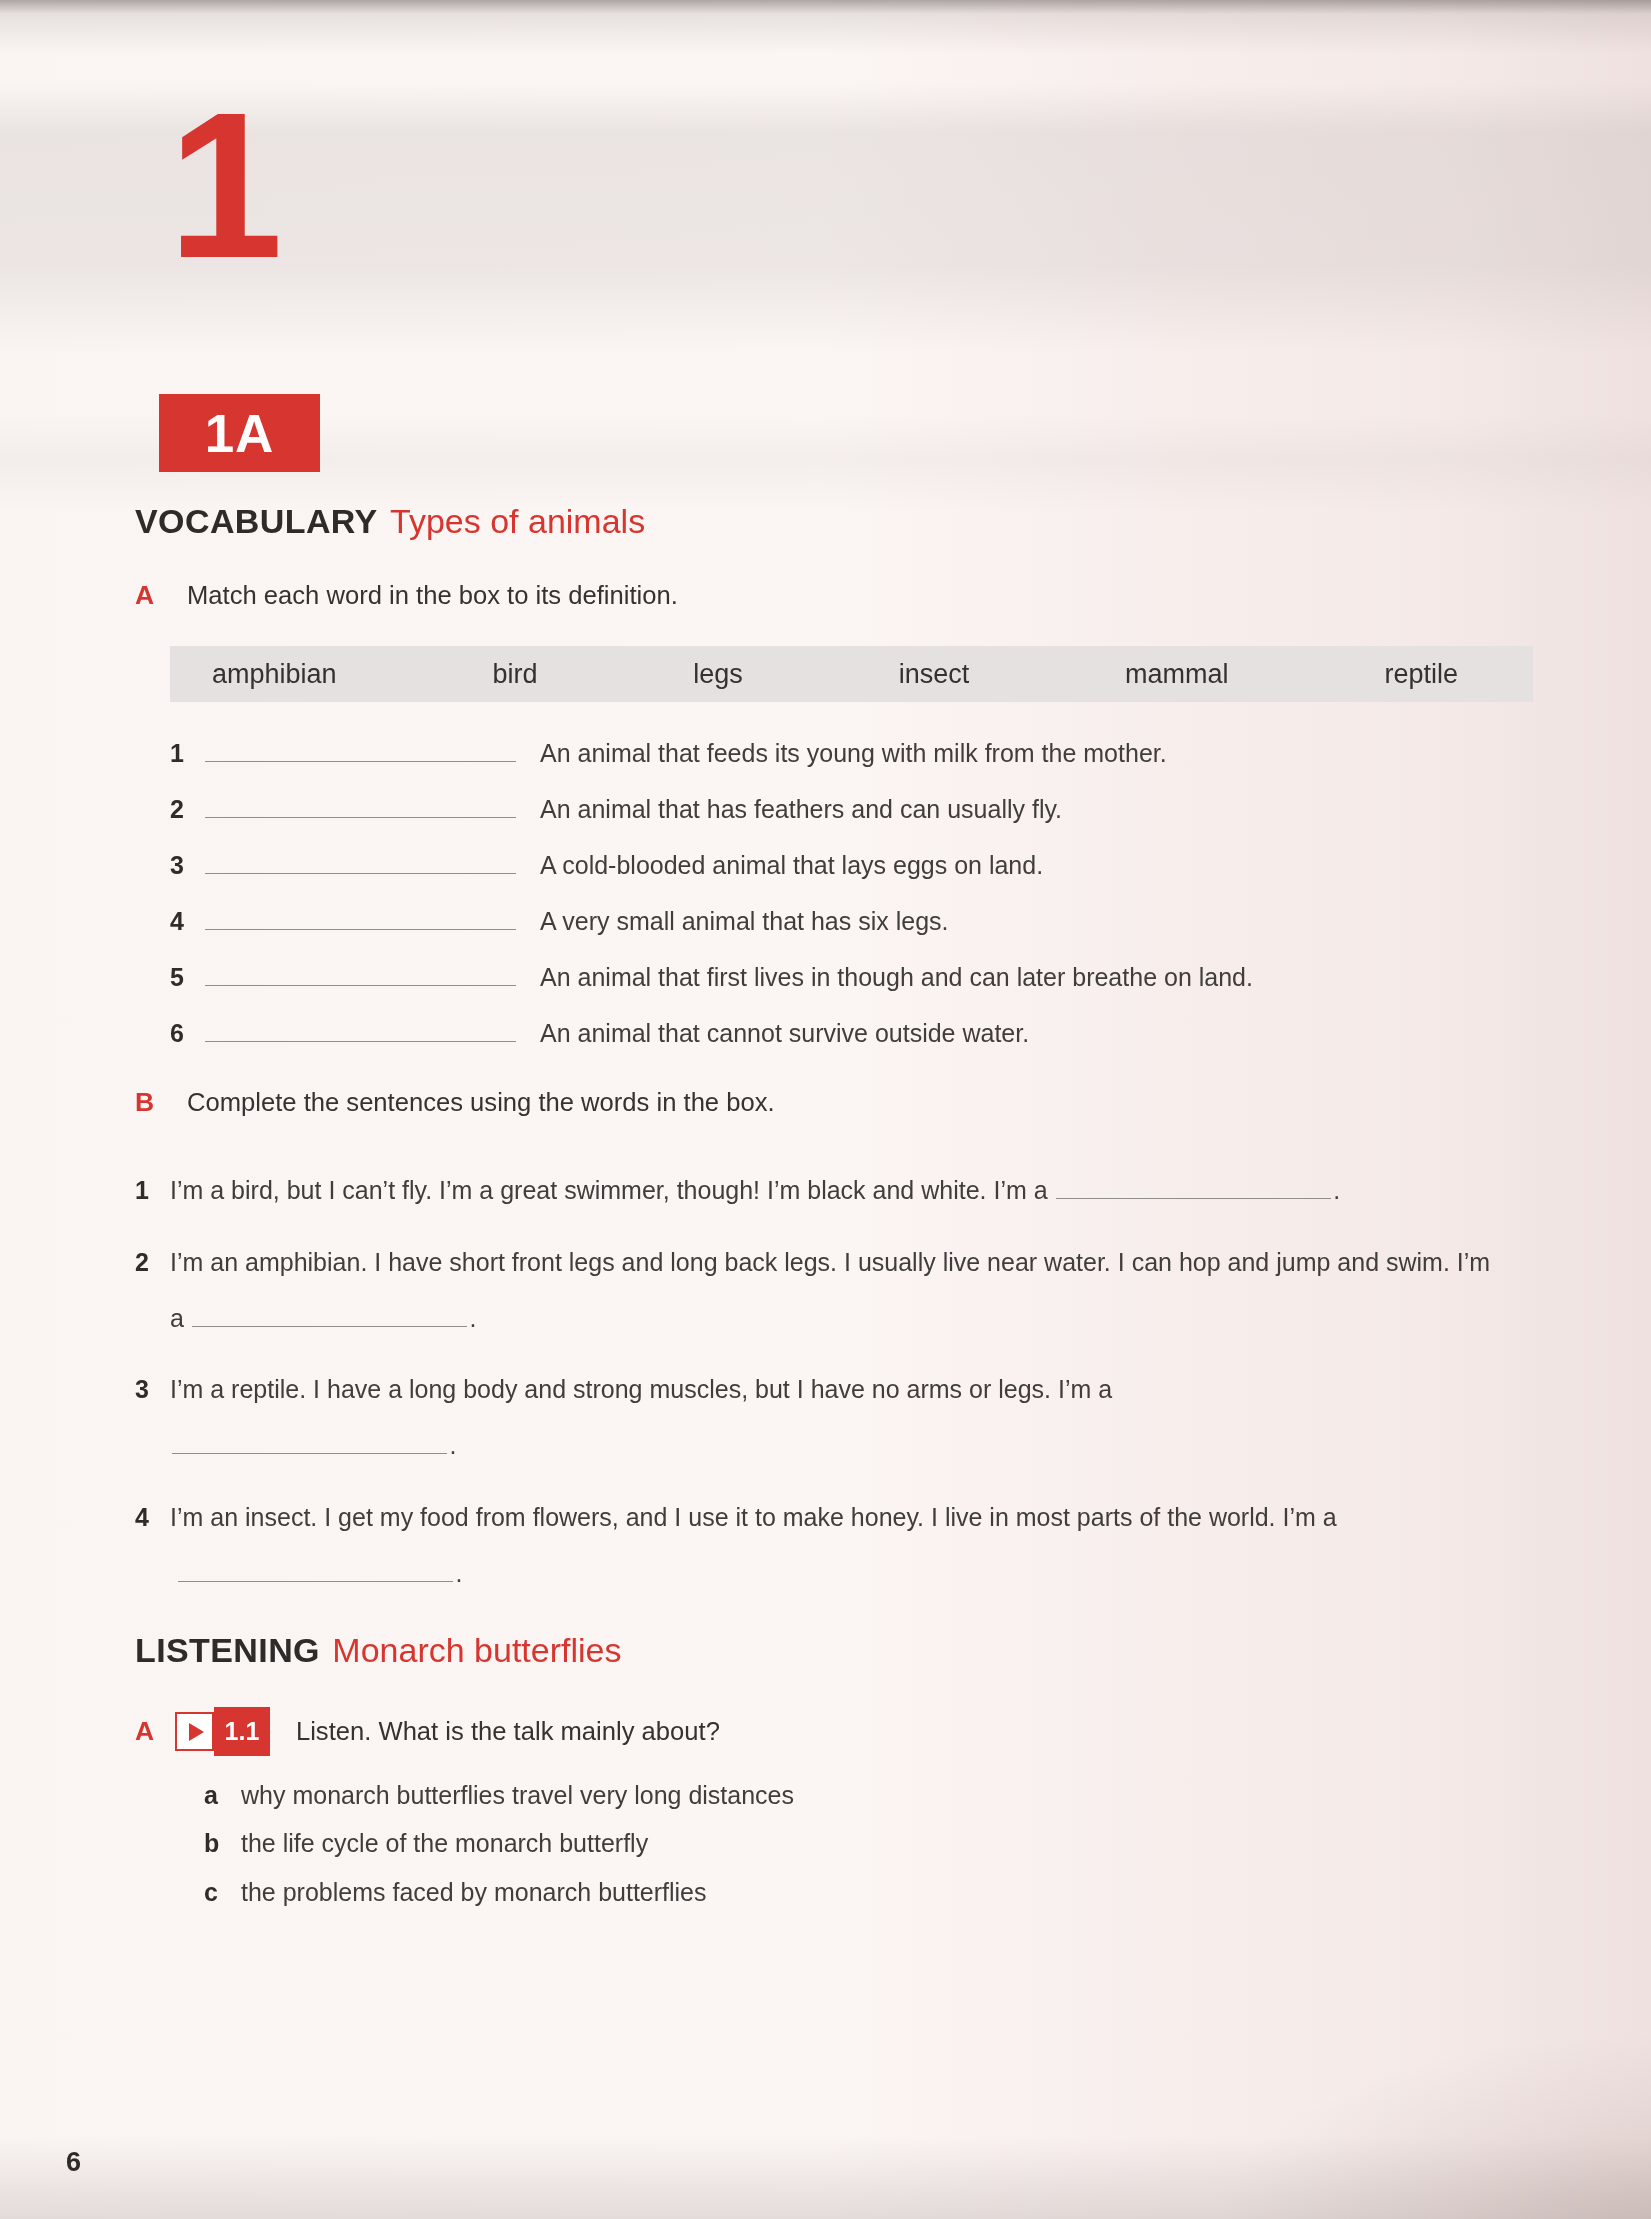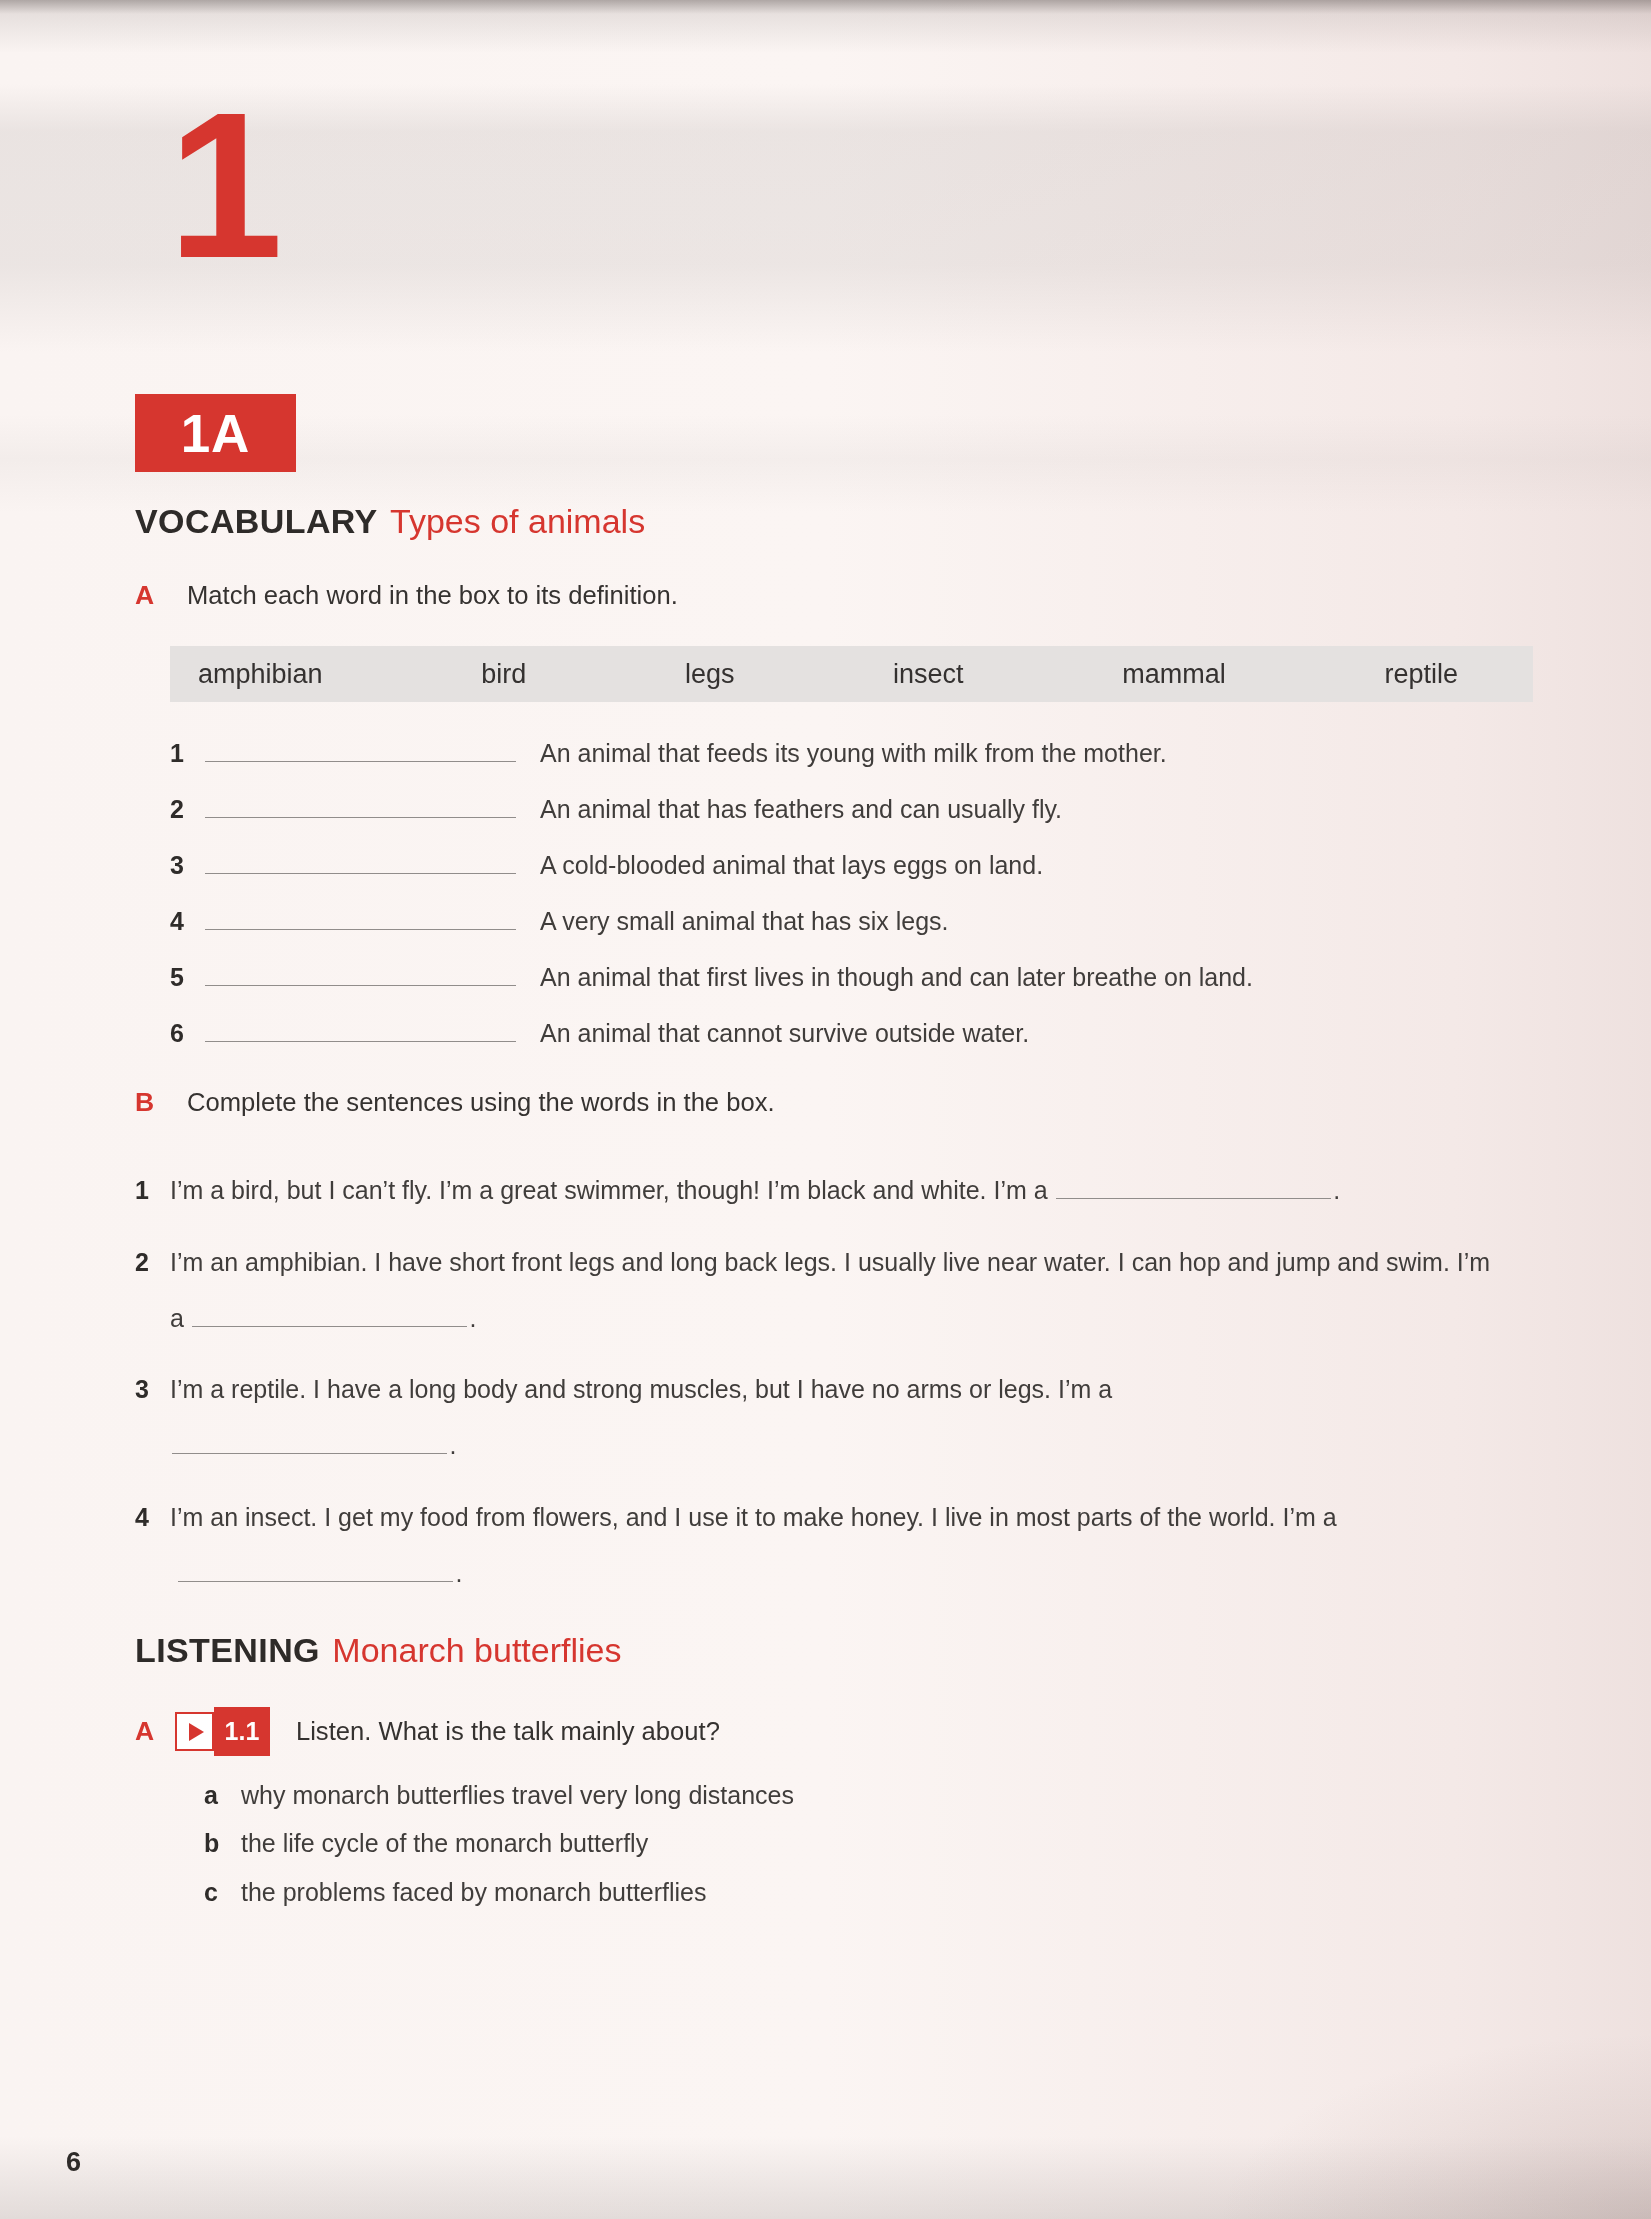--- a/index.html
+++ b/index.html
@@ -51,20 +51,21 @@
     align-items: center;
     justify-content: center;
     margin-top: 115px;
     width: 161px;
     height: 78px;
     background: #d6362f;
     color: #ffffff;
     font-size: 53px;
     font-weight: bold;
     letter-spacing: 0.9px;
+    margin-left: 24px;
   }
 
   .section-heading {
     margin-top: 30px;
     font-size: 34px;
     font-weight: bold;
     color: #2e2b29;
     letter-spacing: 0.4px;
   }
   .section-topic {
@@ -82,21 +83,21 @@
   .word-box {
     margin: 35px 0 0 35px;
     height: 56px;
     background: #e4e1e0;
     display: flex;
     align-items: center;
     justify-content: space-between;
     font-size: 27px;
     color: #343130;
   }
-  .word-box.box-a { width: 1363px; padding: 0 75px 0 28px; }
+  .word-box.box-a { width: 1363px; padding: 0 75px 0 42px; }
   .word-box.box-b { width: 697px; padding: 0 66px 0 49px; }
 
   
   .match-list { margin: 37px 0 0 35px; font-size: 25px; }
   .match-row { display: flex; align-items: baseline; margin-bottom: 27px; }
   .match-row .row-num { width: 35px; flex: 0 0 35px; font-weight: bold; color: #2f2c2a; }
   .blank-a {
     display: inline-block;
     width: 311px;
     flex: 0 0 311px;

